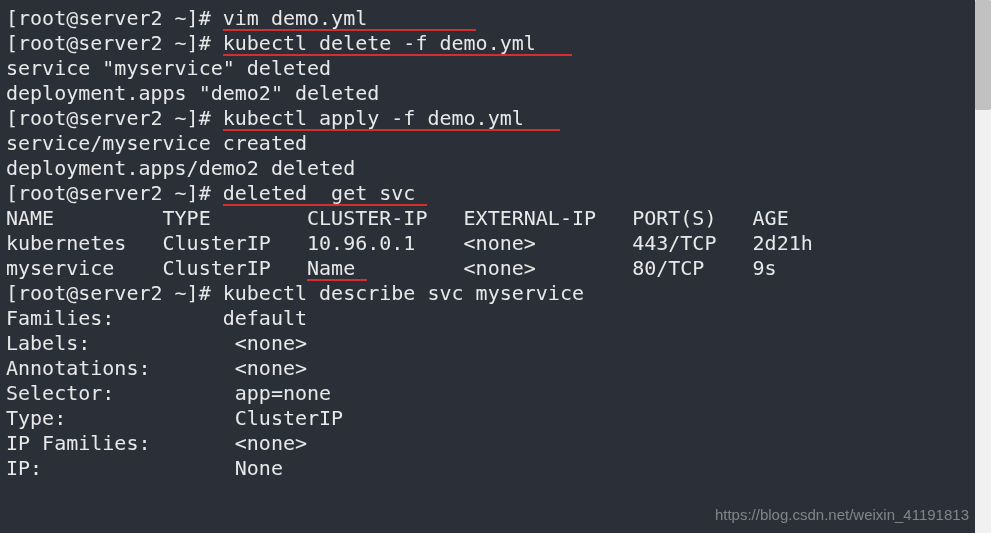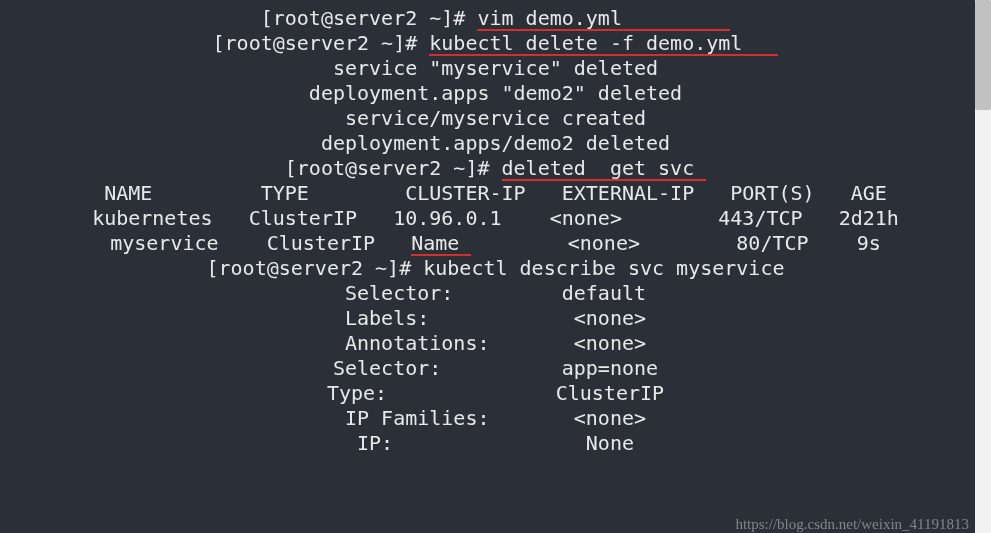--- a/index.html
+++ b/index.html
@@ -12,21 +12,20 @@
       color: #e8e8e8;
       overflow: hidden;
       position: relative;
     }
     .terminal {
       padding: 6px 6px;
       line-height: 25px;
     }
     .line {
       white-space: pre;
-      text-align: center;
     }
     .underline-red {
       position: relative;
     }
     .underline-red::after {
       content: "";
       position: absolute;
       left: 0;
       right: 0;
       bottom: -1px;
@@ -46,42 +45,43 @@
       right: 0;
       top: 0;
       width: 16px;
       height: 110px;
       background: #c1c1c1;
       border-radius: 2px;
     }
     .watermark {
       position: absolute;
       right: 22px;
-      bottom: 0;
+      bottom: 10px;
       color: rgba(200,200,200,0.55);
       font-size: 15px;
-      font-family: Liberation Serif, serif;
+      font-family: Liberation Sans, sans-serif;
     }
   </style>
 </head>
 <body>
 
 <div class="terminal">
   <div class="line"><span>[root@server2 ~]#</span> <span class="underline-red">vim demo.yml         </span></div>
   <div class="line"><span>[root@server2 ~]#</span> <span class="underline-red">kubectl delete -f demo.yml   </span></div>
   <div class="line">service "myservice" deleted</div>
   <div class="line">deployment.apps "demo2" deleted</div>
+  <div class="line"><span>[root@server2 ~]#</span> <span class="underline-red">kubectl apply -f demo.yml   </span></div>
   <div class="line">service/myservice created</div>
   <div class="line">deployment.apps/demo2 deleted</div>
   <div class="line"><span>[root@server2 ~]#</span> <span class="underline-red">deleted  get svc </span></div>
   <div class="line">NAME         TYPE        CLUSTER-IP   EXTERNAL-IP   PORT(S)   AGE</div>
   <div class="line">kubernetes   ClusterIP   10.96.0.1    &lt;none&gt;        443/TCP   2d21h</div>
   <div class="line"><span>myservice    ClusterIP   </span><span class="underline-red">Name </span><span>        &lt;none&gt;        80/TCP    9s</span></div>
   <div class="line"><span>[root@server2 ~]#</span> <span>kubectl describe svc myservice</span></div>
-  <div class="line">Selector:         default</div>
+  <div class="line">Families:         default</div>
   <div class="line">Labels:            &lt;none&gt;</div>
   <div class="line">Annotations:       &lt;none&gt;</div>
   <div class="line">Selector:          app=none</div>
   <div class="line">Type:              ClusterIP</div>
   <div class="line">IP Families:       &lt;none&gt;</div>
   <div class="line">IP:                None</div>
 </div>
 
 <div class="scrollbar-track">
   <div class="scrollbar-thumb"></div>

